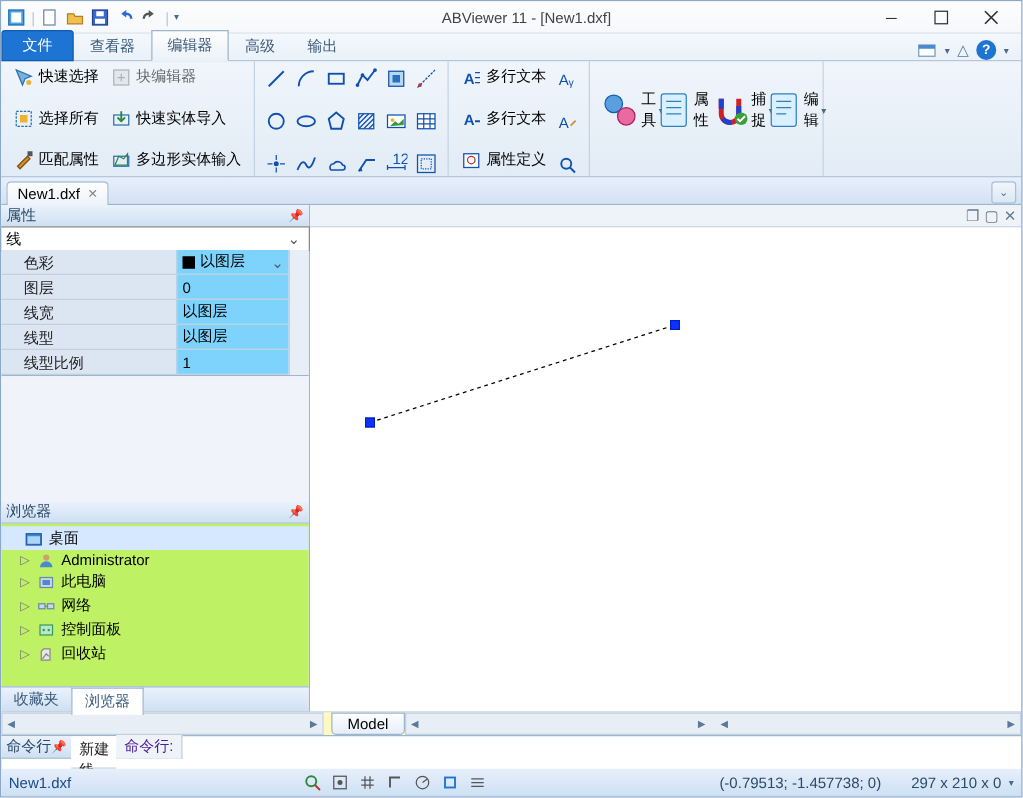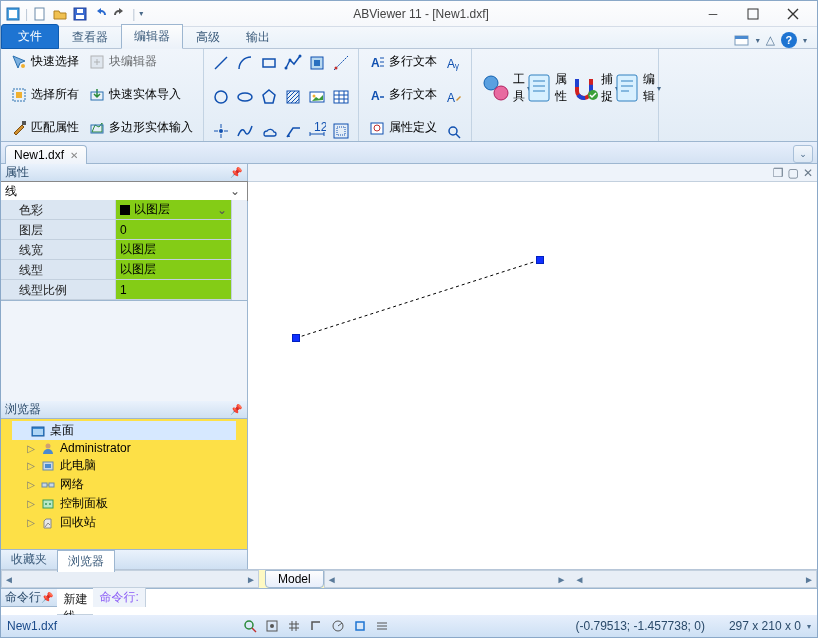--- a/index.html
+++ b/index.html
@@ -32,50 +32,50 @@
 .chev-right{margin-left:auto;width:20px;height:18px;background:linear-gradient(#f2f6fb,#dbe7f4);border:1px solid #a8bfd8;border-radius:3px;margin-right:4px;display:flex;align-items:center;justify-content:center;font-size:9px;color:#4a6a8a}
 .mainrow{flex:1;display:flex;min-height:0}
 .leftcol{width:247px;display:flex;flex-direction:column;border-right:1px solid #9db6d0;min-height:0}
 .panel-hdr{height:18px;background:linear-gradient(#eaf2fc,#cfe0f2);border-bottom:1px solid #9db6d0;display:flex;align-items:center;padding:0 4px;color:#2a4a6a}
 .panel-hdr .pin{margin-left:auto;font-size:10px}
 .prop-panel{display:flex;flex-direction:column;border-bottom:1px solid #9db6d0}
 .sel-row{height:20px;border:1px solid #888;margin:-1px;display:flex;align-items:center;padding:0 4px;background:#fff}
 .sel-row .dd{margin-left:auto;width:16px;text-align:center;color:#555}
 .prop-grid{background:#dbe6f2}
 .prow{display:flex;height:20px;border-bottom:1px solid #c3d0de}
-.pname{width:114px;padding:2px 8px 2px 18px;color:#222}
-.pval{flex:1;background:#84cc16;padding:2px 4px;border-left:1px solid #c3d0de;display:flex;align-items:center}
+.pname{width:140px;padding:2px 8px 2px 18px;color:#222}
+.pval{flex:1;background:#7dd3fc;padding:2px 4px;border-left:1px solid #c3d0de;display:flex;align-items:center}
 .pval .dd2{margin-left:auto;color:#555}
 .scroll-stub{width:16px;background:#e8eef6;border-left:1px solid #c3d0de}
 .prop-body{display:flex}
 .prop-body .grid-wrap{flex:1}
 .spacer{flex:1;background:#f0f4fa}
 .browser-panel{display:flex;flex-direction:column;min-height:0}
-.tree{background:#fde047;flex:1;overflow:hidden;padding:2px 11px}
+.tree{background:#bef264;flex:1;overflow:hidden;padding:2px 0}
 .tnode{display:flex;align-items:center;gap:4px;padding:1px 4px;white-space:nowrap}
 .tnode.root{background:#d6e8ff}
 .twist{width:10px;color:#777;font-size:10px;text-align:center}
 .tnode .tico{width:16px;height:14px;display:inline-flex;align-items:center;justify-content:center}
 .fav-tabs{height:20px;background:linear-gradient(#eaf2fc,#cfe0f2);display:flex;align-items:center;border-top:1px solid #9db6d0}
 .fav-tab{padding:2px 10px;color:#3a5a7a}
 .fav-tab.active{background:#fff;border:1px solid #9db6d0;border-bottom:none;position:relative;top:1px}
 .canvaswrap{flex:1;display:flex;flex-direction:column;min-height:0}
 .canvas-top{height:18px;background:#eef3fa;border-bottom:1px solid #c3d0de;display:flex;justify-content:flex-end;gap:4px;padding:0 4px;align-items:center;color:#6a7a8a;font-size:10px}
 .canvas{flex:1;background:#fff;position:relative}
 .handle{width:8px;height:8px;background:#1030ff;border:1px solid #0020c0;position:absolute}
 .modelrow{height:19px;display:flex;border-top:1px solid #b7c6d8}
 .modelrow .scroll-seg{background:#e8eef6;border:1px solid #c3d0de;display:flex;align-items:center}
 .modelrow .seg-l{width:258px}
 .modelrow .seg-r{flex:1}
 .model-tab{background:linear-gradient(#fdfdfd,#e7eefb);border:1px solid #9db6d0;padding:1px 12px;margin-left:2px;border-radius:0 0 4px 4px}
 .arrow-btn{width:14px;text-align:center;color:#5a7a9a;font-size:10px}
 .cmdline{display:flex;flex-direction:row;border-top:1px solid #9db6d0}
 .cmd-body{height:26px;background:#fff;border-bottom:1px solid #c3d0de;padding:2px 6px;color:#222;white-space:pre-line}
 .cmd-input{height:18px;background:#fff;display:flex;align-items:center;border-bottom:1px solid #9db6d0}
-.cmd-input .lbl{background:#eef3fa;padding:1px 6px;border-right:1px solid #c3d0de;color:#8b5cf6}
+.cmd-input .lbl{background:#eef3fa;padding:1px 6px;border-right:1px solid #c3d0de;color:#4c1d95}
 .status{height:22px;background:linear-gradient(#e7effc,#cde0f4);display:flex;align-items:center;padding:0 6px;color:#2a4a6a;gap:6px}
 .status .sfile{color:#1a4a8a}
 .status .mid{flex:1;display:flex;gap:4px;justify-content:center;align-items:center}
 .status .coords{color:#2a4a6a}
 .sbtn{width:18px;height:16px;display:flex;align-items:center;justify-content:center;border:1px solid transparent;border-radius:2px}
 svg{display:block}
 </style>
 </head>
 <body>
 

